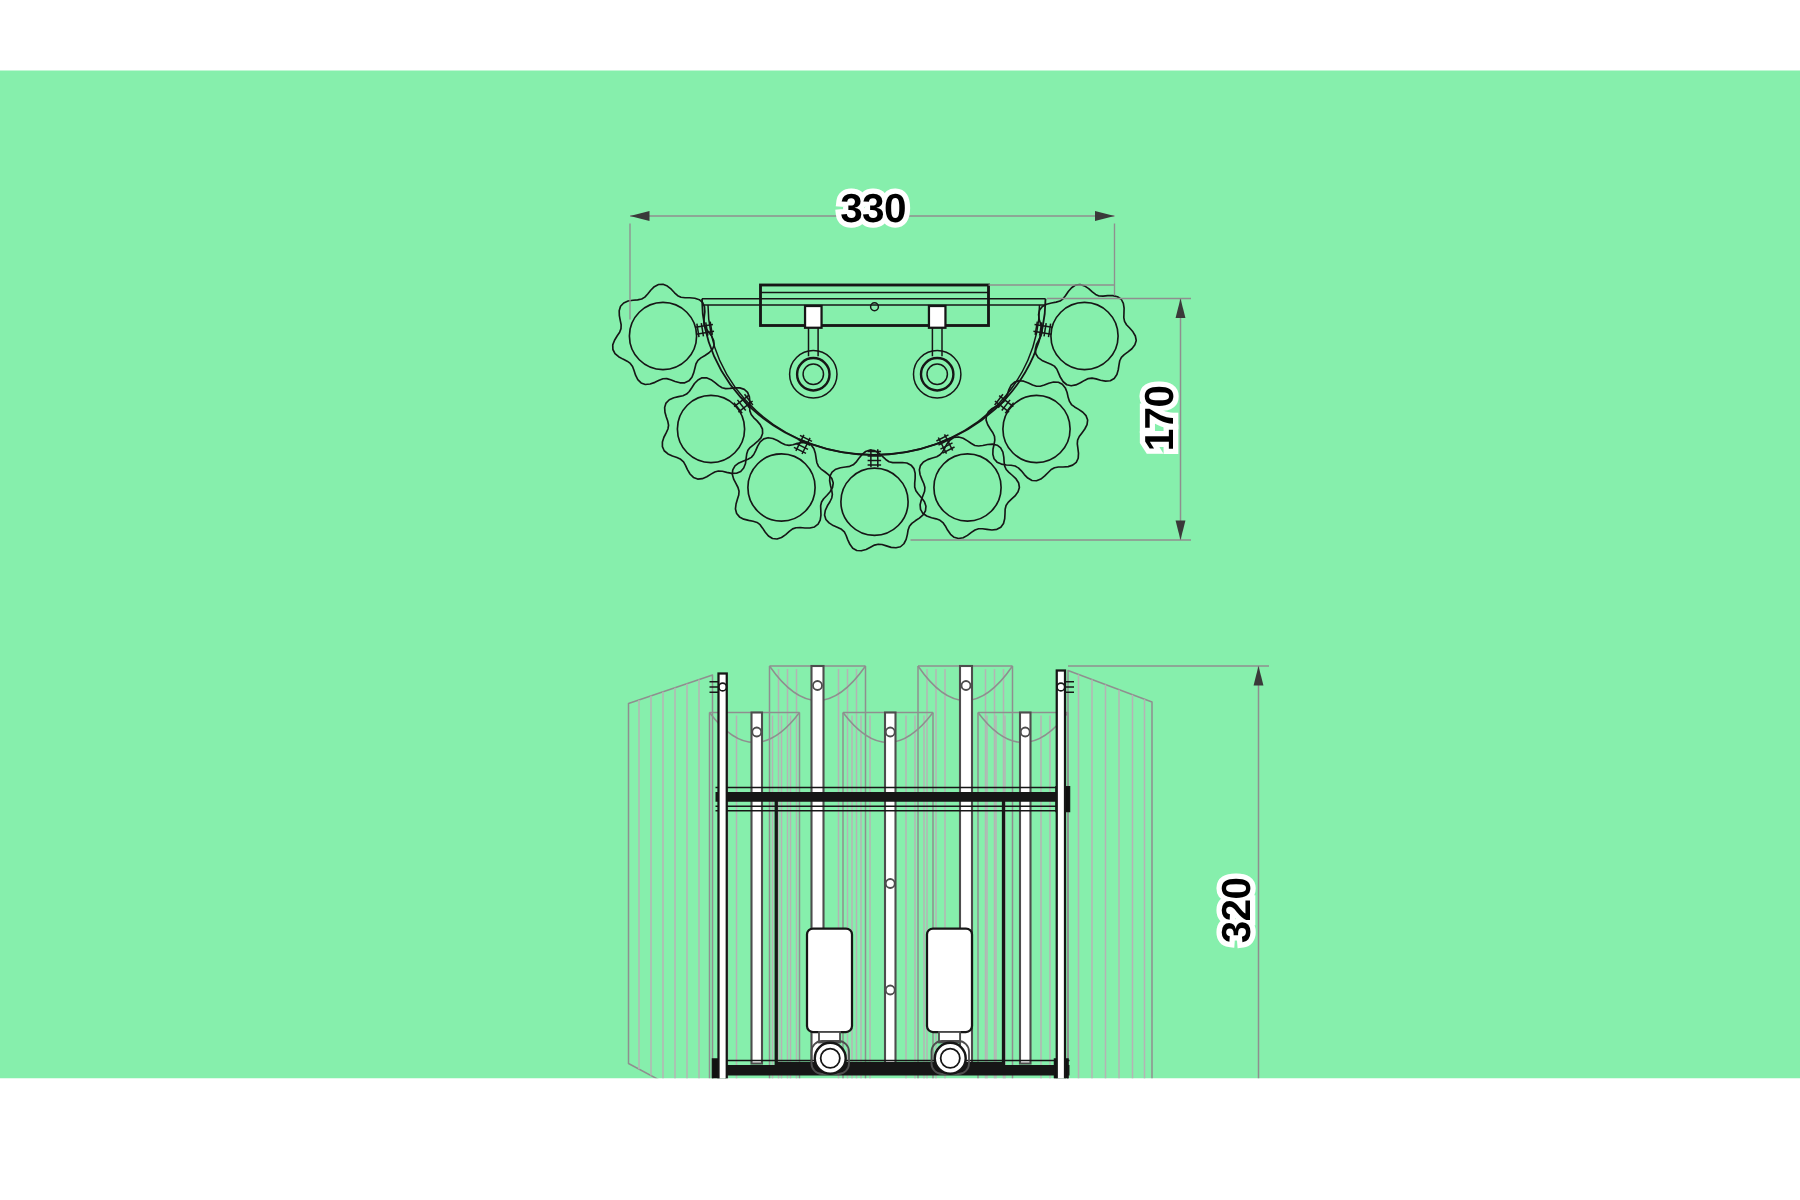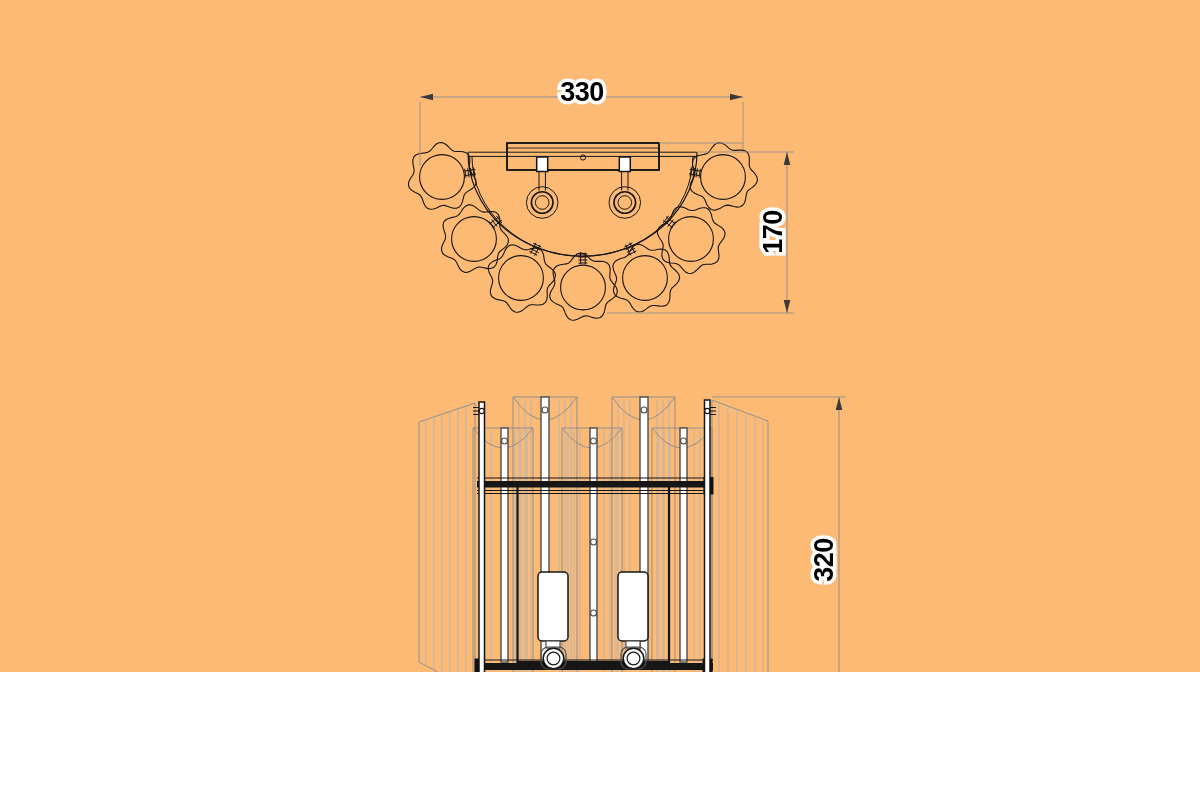--- a/index.html
+++ b/index.html
@@ -1,16 +1,16 @@
 <!DOCTYPE html>
 <html><head>
 <meta charset="utf-8">
 <style>
   html,body{margin:0;padding:0;background:#ffffff;}
-  .stage{width:1200px;height:672px;background:#fdba74;position:relative;overflow:hidden;}
+  .stage{width:1200px;height:672px;background:#86efac;position:relative;overflow:hidden;margin-top:47px;}
   svg{display:block;}
   .dim-label{
     font-family:"Liberation Sans",sans-serif;
     font-size:27px;
     font-weight:700;
     letter-spacing:-0.5px;
     fill:#000;
     paint-order:stroke;
     stroke:#ffffff;
     stroke-width:7px;

